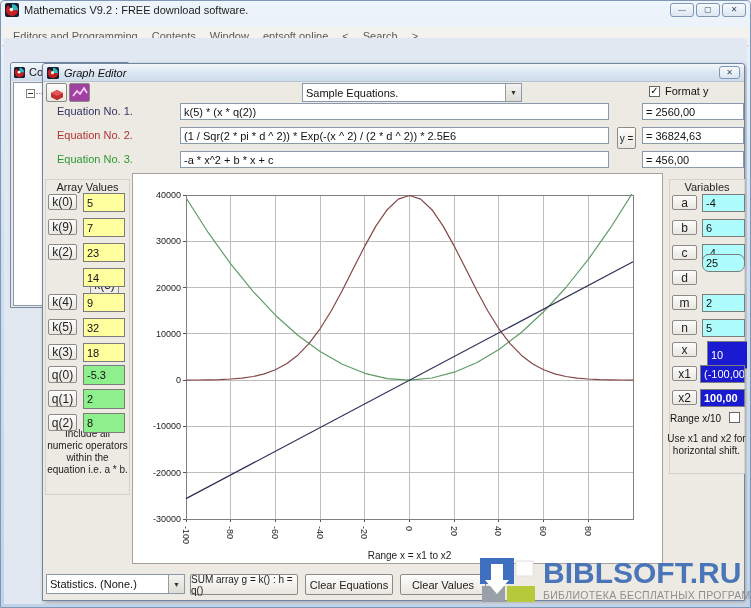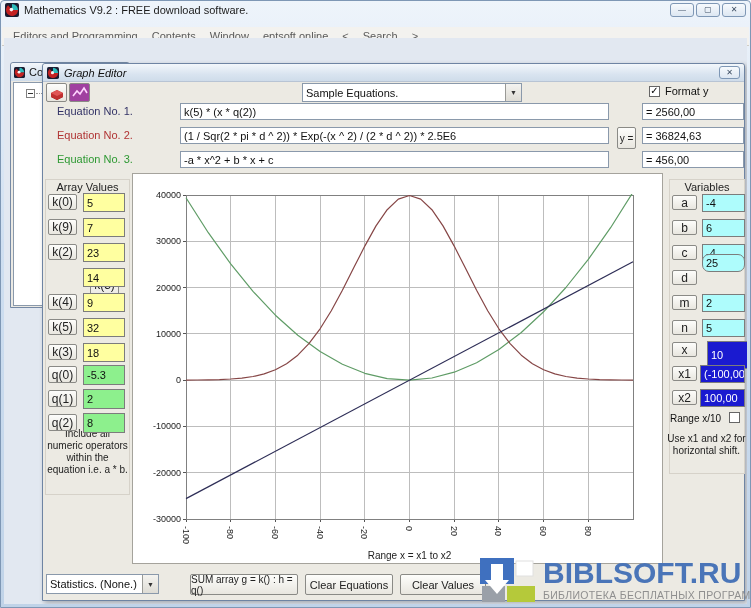--- a/index.html
+++ b/index.html
@@ -266,21 +266,21 @@
 
         <span class="groupframe" style="left:626px;top:115px;width:76px;height:295px;"></span>
         <span class="panel-title" style="left:626px;top:117px;width:76px;">Variables</span>
 
         <span style="position:absolute;left:627px;top:349px;font-size:10px;">Range x/10</span>
         <span class="checkbox" style="left:686px;top:348px;">
           
         </span>
         <span class="note" style="left:624px;top:369px;width:79px;">Use x1 and x2 for horizontal shift.</span>
 
-        <span class="dropdown" style="left:3px;top:510px;width:113px;height:20px;justify-content:space-between;">
+        <span class="dropdown" style="left:3px;top:510px;width:139px;height:20px;justify-content:space-between;">
           <span class="dd-text">Statistics. (None.)</span>
           <span class="dd-arrow">▼</span>
         </span>
         <span class="btn" style="position:absolute;left:262px;top:510px;width:88px;height:21px;font-size:11px;">Clear Equations</span>
         <span class="btn" style="position:absolute;left:147px;top:510px;width:108px;height:21px;font-size:10px;">SUM array g = k() : h = q()</span>
         <span class="btn" style="position:absolute;left:357px;top:510px;width:86px;height:21px;font-size:11px;">Clear Values</span>
       <span class="btn cellbtn" style="left: 5px; top: 130px; width: 29px; height: 16px;">k(0)</span>
           <span class="field f-yellow" style="left: 40px; top: 129px; width: 42px; height: 19px;">5</span>
           <span class="btn cellbtn" style="left: 5px; top: 155px; width: 29px; height: 16px;">k(9)</span>
           <span class="field f-yellow" style="left: 40px; top: 154px; width: 42px; height: 19px;">7</span>
@@ -310,21 +310,21 @@
           <span class="field f-cyan" style="left: 659px; top: 190px; width: 43px; height: 18px; border-radius: 7px;">25</span>
           <span class="btn cellbtn" style="left: 629px; top: 231px; width: 25px; height: 15px;">m</span>
           <span class="field f-cyan" style="left: 659px; top: 230px; width: 43px; height: 18px;">2</span>
           <span class="btn cellbtn" style="left: 629px; top: 256px; width: 25px; height: 15px;">n</span>
           <span class="field f-cyan" style="left: 659px; top: 255px; width: 43px; height: 18px;">5</span>
           <span class="btn cellbtn" style="left: 629px; top: 278px; width: 25px; height: 15px;">x</span>
           <span class="field f-blue" style="left: 657px; top: 277px; width: 45px; height: 28px; margin-left: 7px;">10</span>
           <span class="btn cellbtn" style="left: 629px; top: 302px; width: 25px; height: 15px;">x1</span>
           <span class="field f-blue" style="left: 657px; top: 301px; width: 45px; height: 18px;">(-100,00)</span>
           <span class="btn cellbtn" style="left: 629px; top: 326px; width: 25px; height: 15px;">x2</span>
-          <span class="field f-blue" style="left: 657px; top: 325px; width: 45px; height: 18px;">100,00</span>
+          <span class="field f-blue" style="left: 657px; top: 325px; width: 45px; height: 18px; font-weight: bold;">100,00</span>
         </div>
     </div>
   </div>
 
   <div class="watermark">
     <span style="display:inline-flex;">
       <svg width="58" height="46" viewBox="0 0 58 46">
         <rect x="0" y="0" width="34" height="26" fill="#3f70bf"></rect>
         <rect x="36" y="3" width="17" height="15" fill="#ffffff" stroke="#e0e0e0"></rect>
         <rect x="2" y="28" width="23" height="16" fill="#9aa0a8"></rect>

